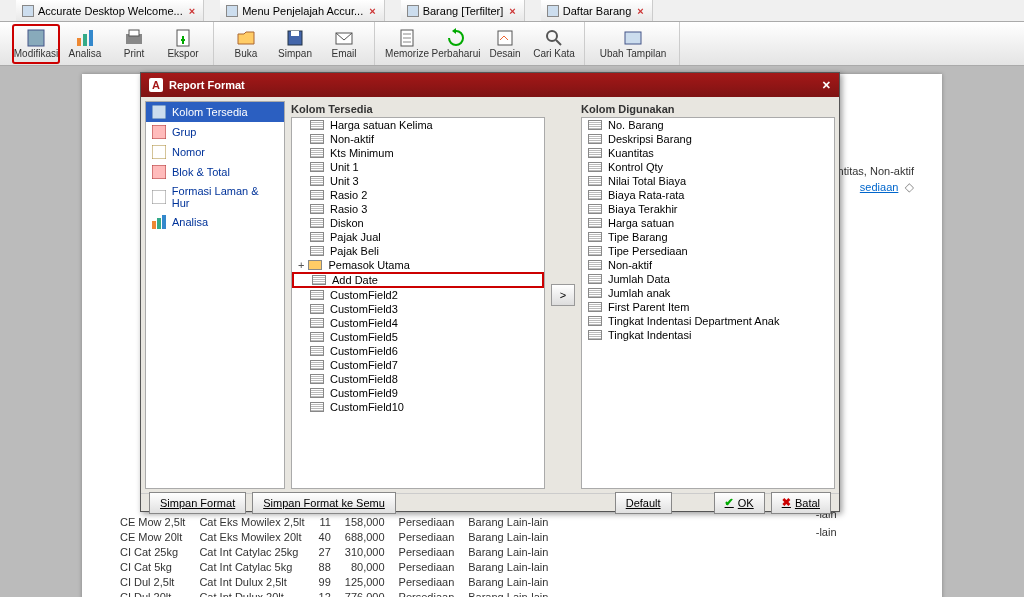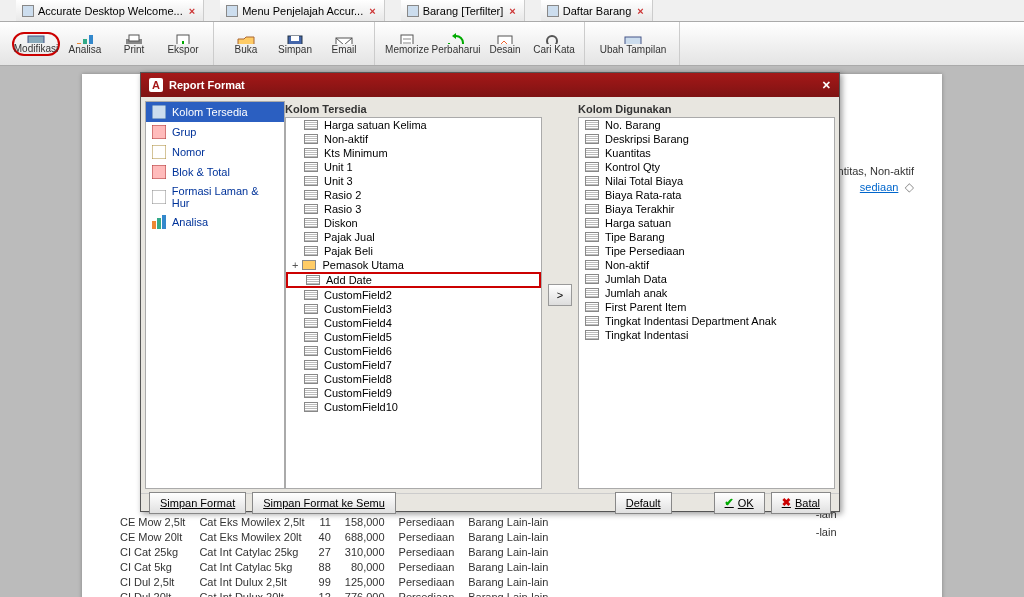--- a/index.html
+++ b/index.html
@@ -7,21 +7,21 @@
 
   
   .tabs-bar { background: #f0f0f0; height: 22px; display: flex; border-bottom: 1px solid #aaa; }
   .tab { display: flex; align-items: center; padding: 0 6px; border-right: 1px solid #ccc; background: linear-gradient(#fff,#e8e8e8); gap: 4px; margin-left: 16px; }
   .tab .tab-icon { width: 12px; height: 12px; border: 1px solid #888; background: #cde; }
   .tab .close { color:#c33; font-weight:bold; padding:0 2px; cursor:pointer; }
 
   
   .toolbar { background: linear-gradient(#fff,#e4e4e4); height: 44px; display:flex; align-items:center; padding: 0 6px; gap: 2px; border-bottom:1px solid #aaa; }
   .tool-group { display:flex; gap:1px; border-right:1px solid #ccc; padding:0 6px; height:100%; align-items:center; }
-  .tool-btn { display:flex; flex-direction:column; align-items:center; justify-content:center; width:48px; height:24px; border:1px solid transparent; border-radius:14px; cursor:pointer; }
+  .tool-btn { display:flex; flex-direction:column; align-items:center; justify-content:center; width:48px; height:40px; border:1px solid transparent; border-radius:3px; cursor:pointer; }
   .tool-btn.highlighted { border:2px solid #c00; }
   .tool-ico { width:20px; height:20px; }
   .tool-lbl { font-size:10px; color:#333; }
 
   
   .main-area { position:absolute; left:0; right:0; top:66px; bottom:0; background:#bbb; display:flex; justify-content:center; }
   .report-page { width:860px; height:600px; background:#fff; margin-top:8px; box-shadow:0 0 4px rgba(0,0,0,.3); position:relative; }
   .report-meta { position:absolute; right:28px; top:90px; font-size:11px; text-align:right; line-height:1.4; color:#333; }
   .report-meta a { color:#06c; text-decoration:underline; }
   .diamond { font-size:12px; color:#888; }
@@ -30,21 +30,21 @@
   .bg-table tr td { padding:0 12px 1px 0; white-space:nowrap; }
   .bg-table td.num { text-align:right; }
 
   
   .dialog { position:absolute; left:140px; top:72px; width:700px; height:440px; border:1px solid #555; box-shadow:2px 2px 6px rgba(0,0,0,.4); display:flex; flex-direction:column; }
   .dlg-title { background:linear-gradient(#a51818,#7e1313); color:#fff; height:24px; display:flex; align-items:center; padding:0 8px; font-weight:bold; }
   .dlg-title .icon { width:14px;height:14px;background:#fff;border-radius:2px;margin-right:6px;display:flex;align-items:center;justify-content:center;color:#a51818;font-weight:bold;font-size:11px;}
   .dlg-title .spacer { flex:1; }
   .dlg-title .dlg-close { font-weight:bold; cursor:pointer; }
 
-  .dlg-body { flex:1; background:#e8e6e0; display:flex; padding:4px; overflow:hidden; }
+  .dlg-body { flex:1; background:#e8e6e0; display:flex; padding:4px; gap:6px; overflow:hidden; }
   .sidebar { width:140px; background:#fff; border:1px solid #aaa; display:flex; flex-direction:column; }
   .sb-item { display:flex; align-items:center; gap:6px; padding:3px 6px; color:#00339a; cursor:pointer; }
   .sb-item.selected { background:#2b5fc1; color:#fff; }
   .sb-ico { width:14px;height:14px;}
 
   .center-block { flex:1; display:flex; flex-direction:column; }
   .columns-row { flex:1; display:flex; gap:4px; }
   .list-col { flex:1; display:flex; flex-direction:column; overflow:hidden; position:relative; }
   .list-label { font-weight:bold; color:#333; padding:2px 0; }
   .list-box { flex:1; background:#fff; border:1px solid #aaa; overflow:auto; }

